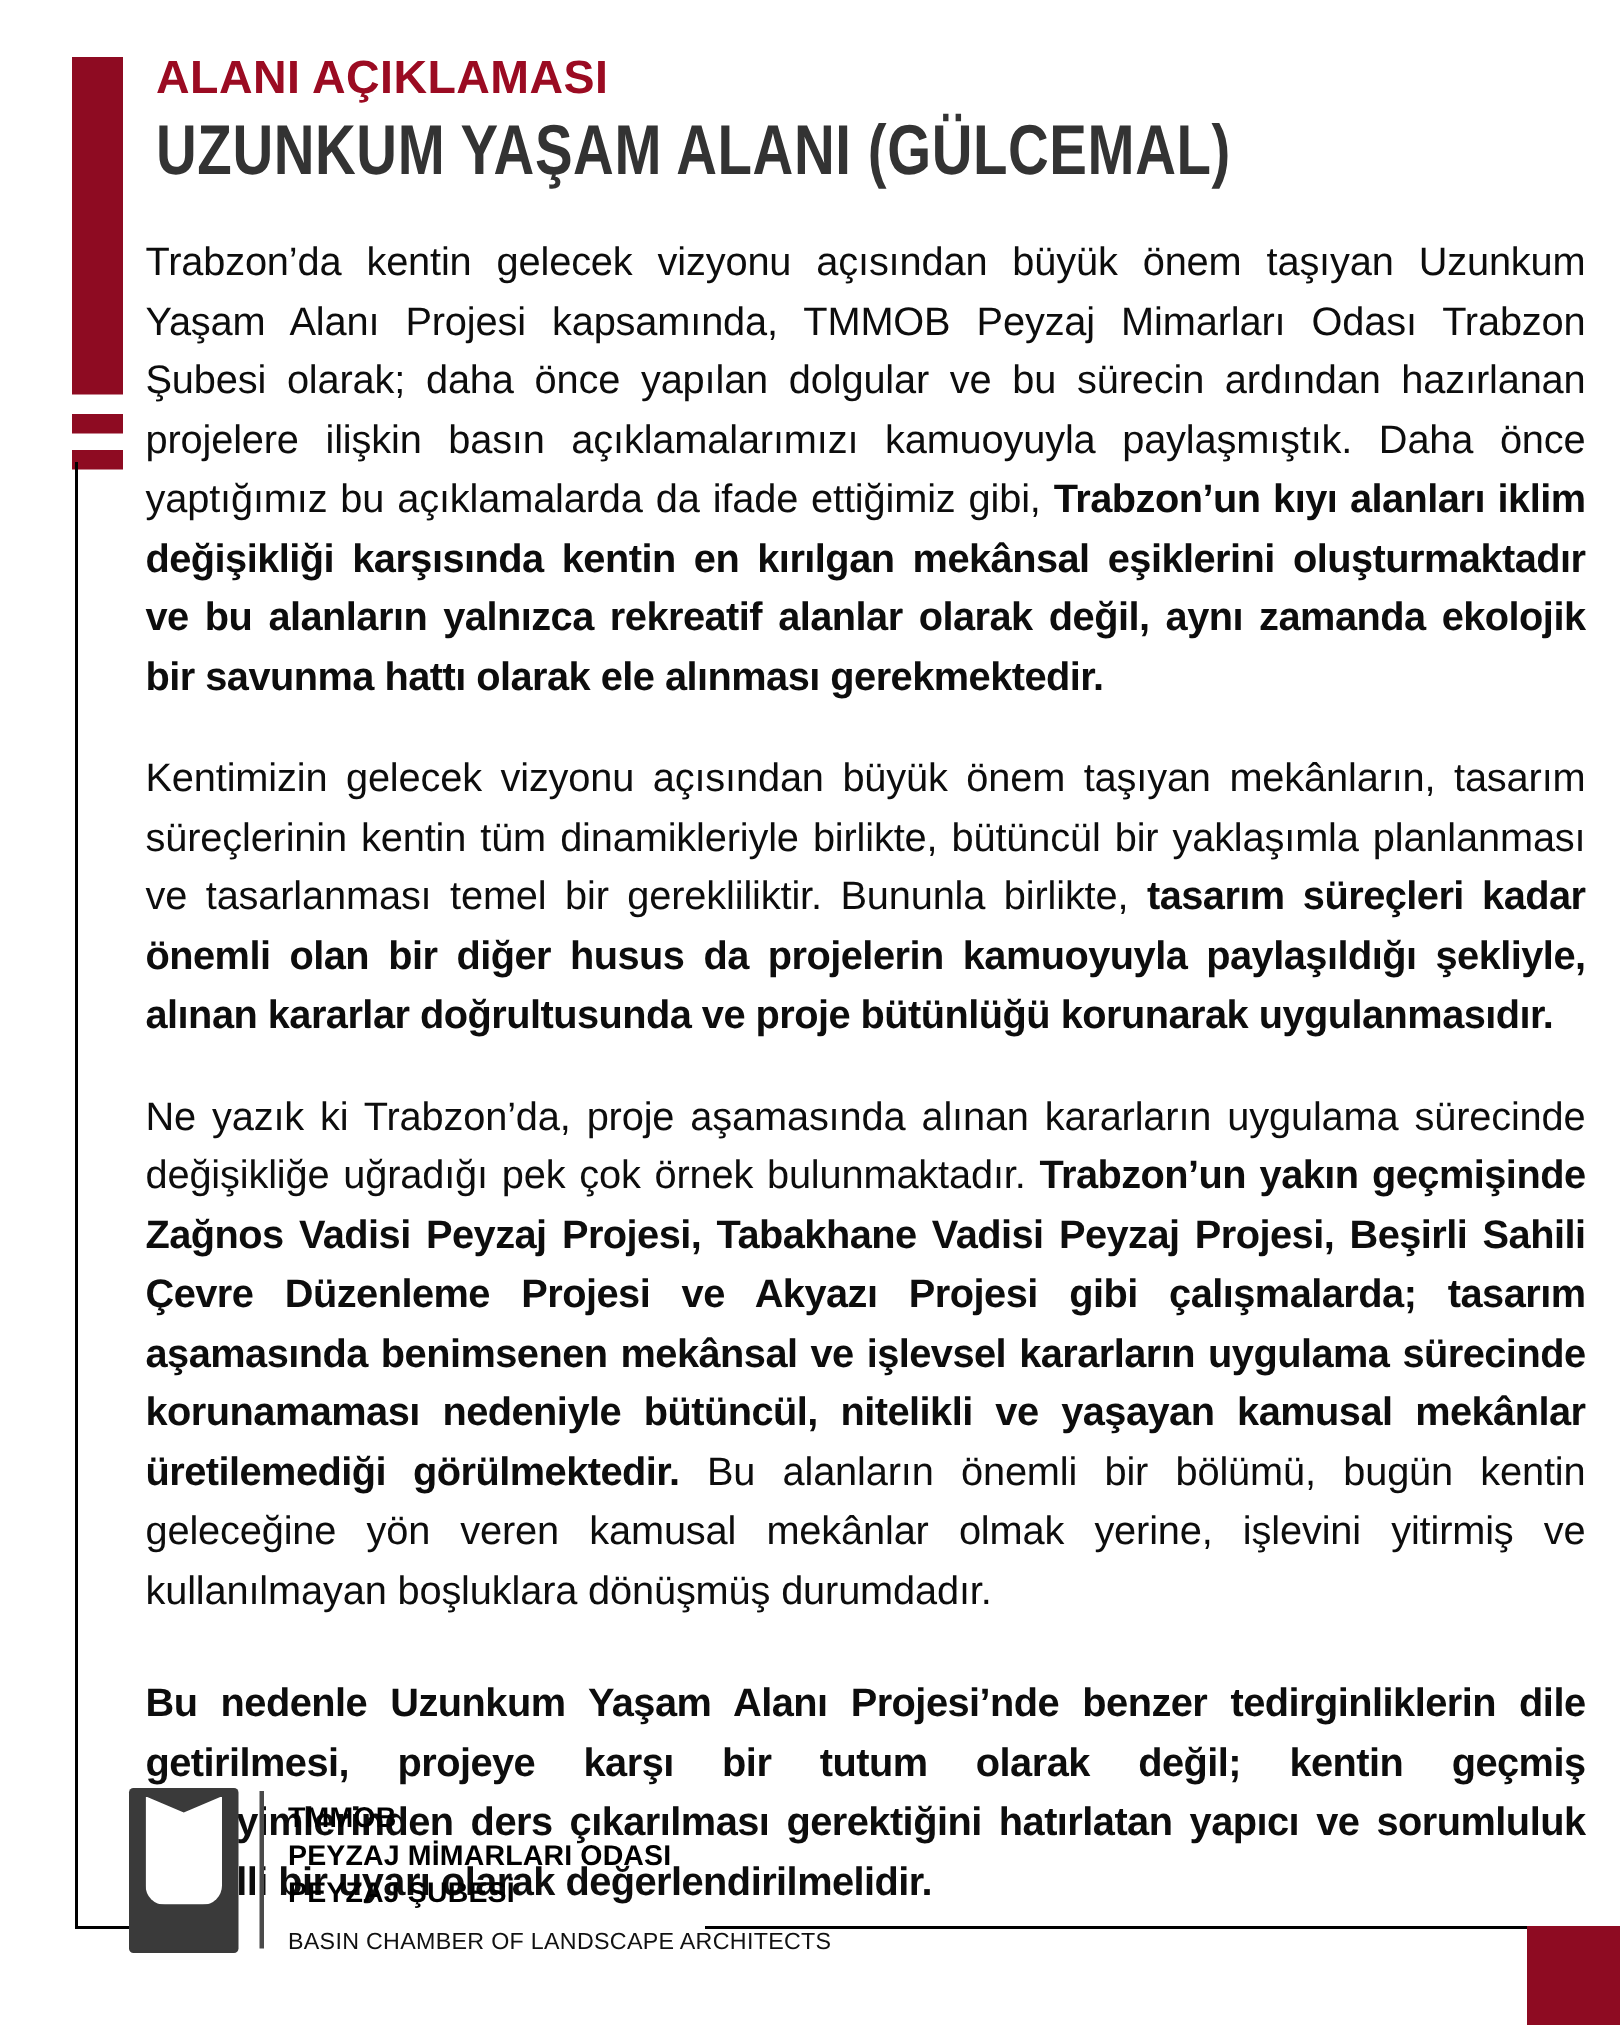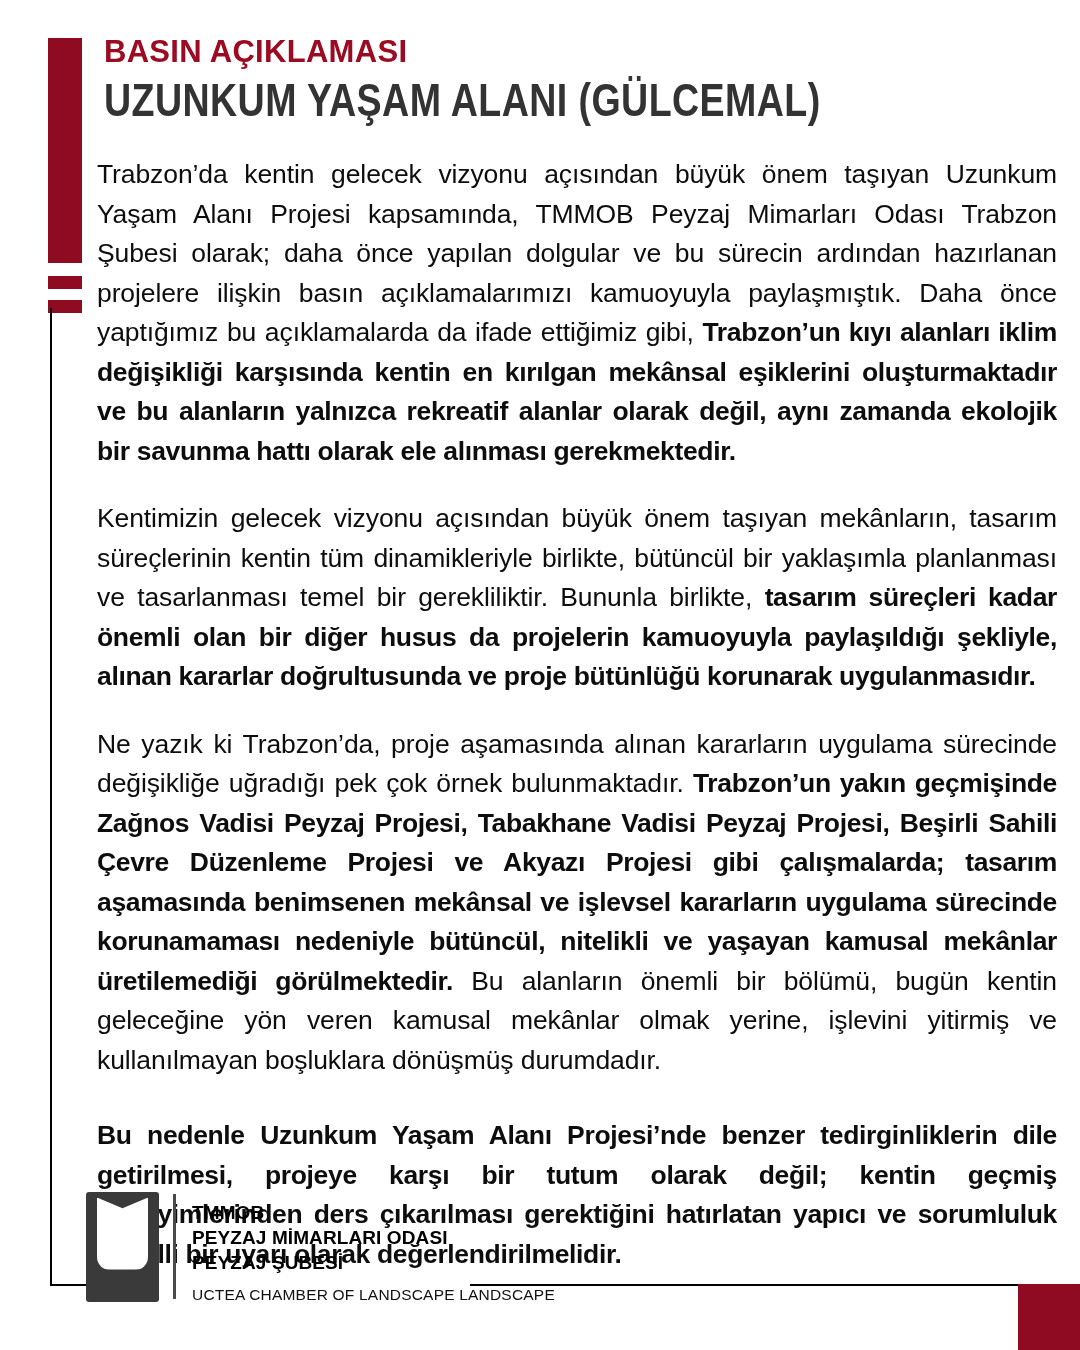--- a/index.html
+++ b/index.html
@@ -159,36 +159,36 @@
   <div class="mark-bar mark-small" style="background: rgb(142, 11, 34);"></div>
   <div class="mark-bar mark-small last" style="background: rgb(142, 11, 34);"></div>
 </div>
 
 <div id="frame-vline"></div>
 <div id="frame-hline-bottom"></div>
 <div id="footer-rule"></div>
 <div id="corner-red-block" style="background: rgb(142, 11, 34);"></div>
 
 <div id="header">
-  <div id="kicker" style="color: rgb(155, 11, 34);">BASIN AÇIKLAMASI</div>
+  <div id="kicker" style="color: rgb(155, 11, 34);">ALANI AÇIKLAMASI</div>
   <h1 id="headline" style="color: rgb(51, 51, 51);">UZUNKUM YAŞAM ALANI (GÜLCEMAL)</h1>
 </div>
 
 <div id="article">
     <div class="para"><span>Trabzon’da kentin gelecek vizyonu açısından büyük önem taşıyan Uzunkum Yaşam Alanı Projesi kapsamında, TMMOB Peyzaj Mimarları Odası Trabzon Şubesi olarak; daha önce yapılan dolgular ve bu sürecin ardından hazırlanan projelere ilişkin basın açıklamalarımızı kamuoyuyla paylaşmıştık. Daha önce yaptığımız bu açıklamalarda da ifade ettiğimiz gibi, </span><b>Trabzon’un kıyı alanları iklim değişikliği karşısında kentin en kırılgan mekânsal eşiklerini oluşturmaktadır ve bu  alanların yalnızca rekreatif alanlar olarak değil, aynı zamanda ekolojik bir savunma hattı olarak ele alınması gerekmektedir.</b></div>
     <div class="para"><span>Kentimizin gelecek vizyonu açısından büyük önem taşıyan mekânların, tasarım süreçlerinin kentin tüm dinamikleriyle birlikte, bütüncül bir yaklaşımla planlanması ve tasarlanması temel bir gerekliliktir. Bununla birlikte, </span><b>tasarım süreçleri kadar önemli olan bir diğer husus da projelerin kamuoyuyla paylaşıldığı şekliyle, alınan kararlar doğrultusunda ve proje bütünlüğü korunarak uygulanmasıdır.</b></div>
     <div class="para"><span>Ne yazık ki Trabzon’da, proje aşamasında alınan kararların uygulama sürecinde değişikliğe uğradığı pek çok örnek bulunmaktadır. </span><b>Trabzon’un yakın geçmişinde Zağnos Vadisi Peyzaj Projesi, Tabakhane Vadisi Peyzaj Projesi, Beşirli Sahili Çevre Düzenleme Projesi ve Akyazı Projesi gibi çalışmalarda; tasarım aşamasında benimsenen mekânsal ve işlevsel kararların uygulama sürecinde korunamaması nedeniyle bütüncül, nitelikli ve yaşayan kamusal mekânlar üretilemediği görülmektedir.</b><span> Bu alanların önemli bir bölümü, bugün kentin geleceğine yön veren kamusal mekânlar olmak yerine, işlevini yitirmiş ve kullanılmayan boşluklara dönüşmüş durumdadır.</span></div>
     <div class="spacer-gap"></div>
     <div class="para all-bold"><span>Bu nedenle Uzunkum Yaşam Alanı Projesi’nde benzer tedirginliklerin dile getirilmesi, projeye karşı bir tutum olarak değil; kentin geçmiş deneyimlerinden ders çıkarılması gerektiğini hatırlatan yapıcı ve sorumluluk temelli bir uyarı olarak değerlendirilmelidir.</span></div>
   </div>
 
 <div id="footer">
   <div id="logo-mark" style="background: rgb(58, 58, 58);">
     <div class="cup"></div>
   </div>
   <div id="logo-divider"></div>
   <div id="logo-text">
     <div class="org-line">TMMOB</div>
     <div class="org-line">PEYZAJ MİMARLARI ODASI</div>
     <div class="org-line">PEYZAJ ŞUBESİ</div>
-    <div id="org-en">UCTEA CHAMBER OF LANDSCAPE LANDSCAPE</div>
+    <div id="org-en">BASIN CHAMBER OF LANDSCAPE ARCHITECTS</div>
   </div>
 </div>
 
 </body></html>

